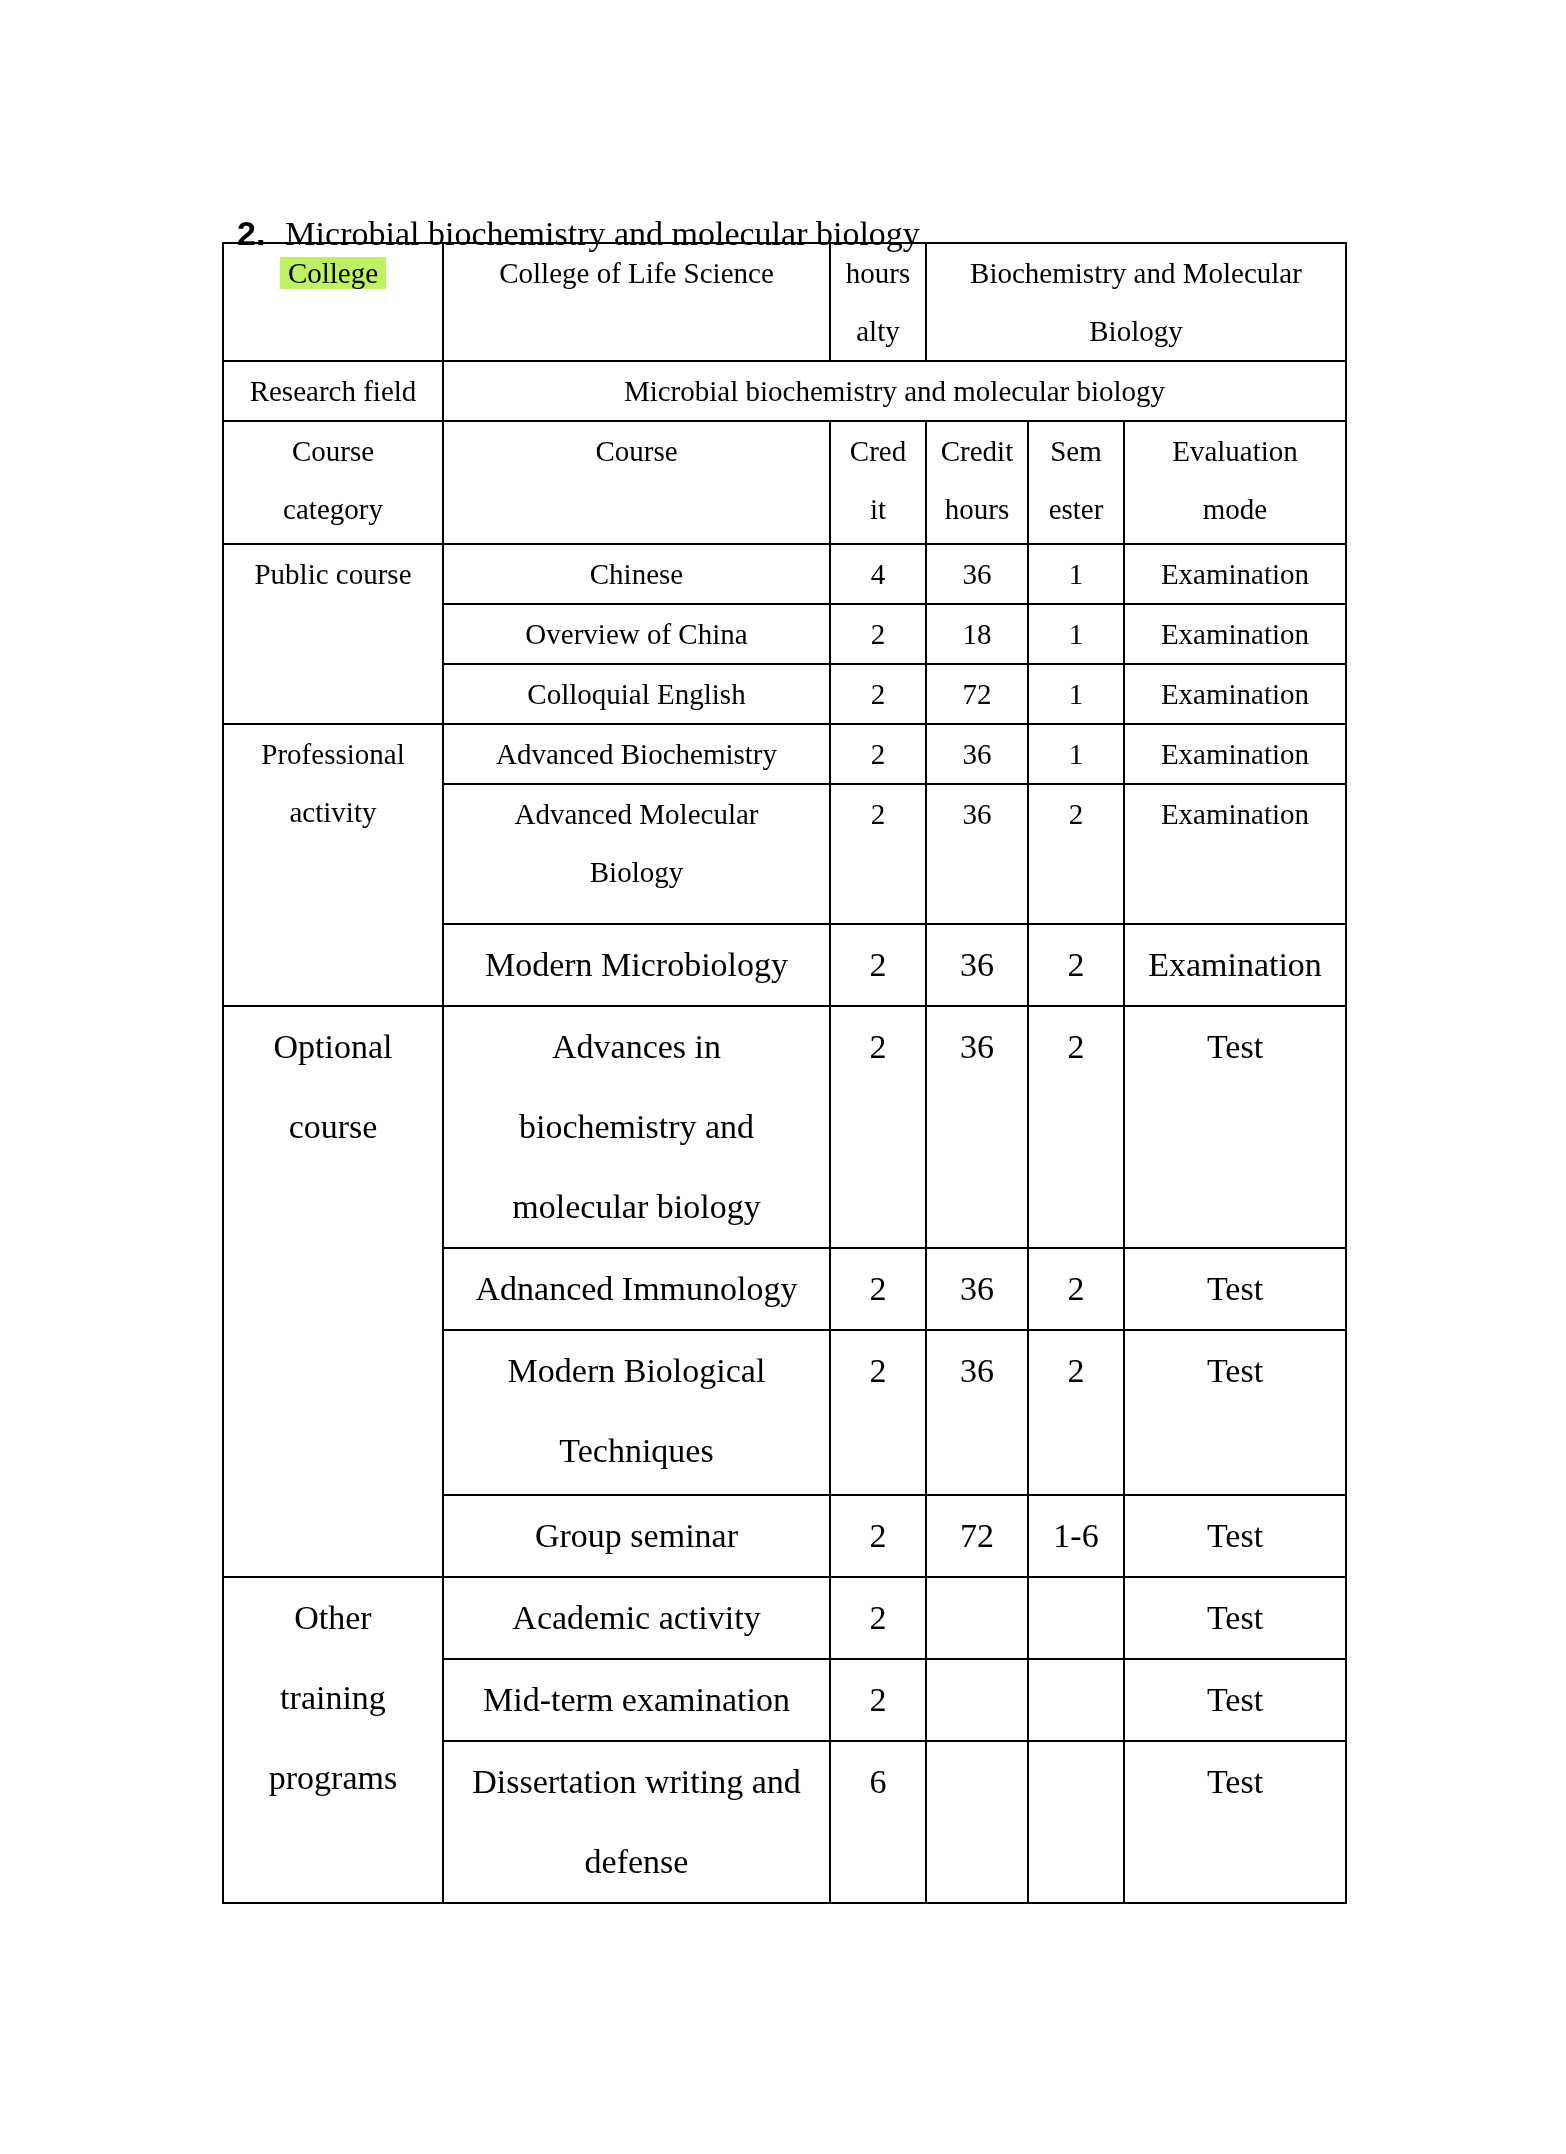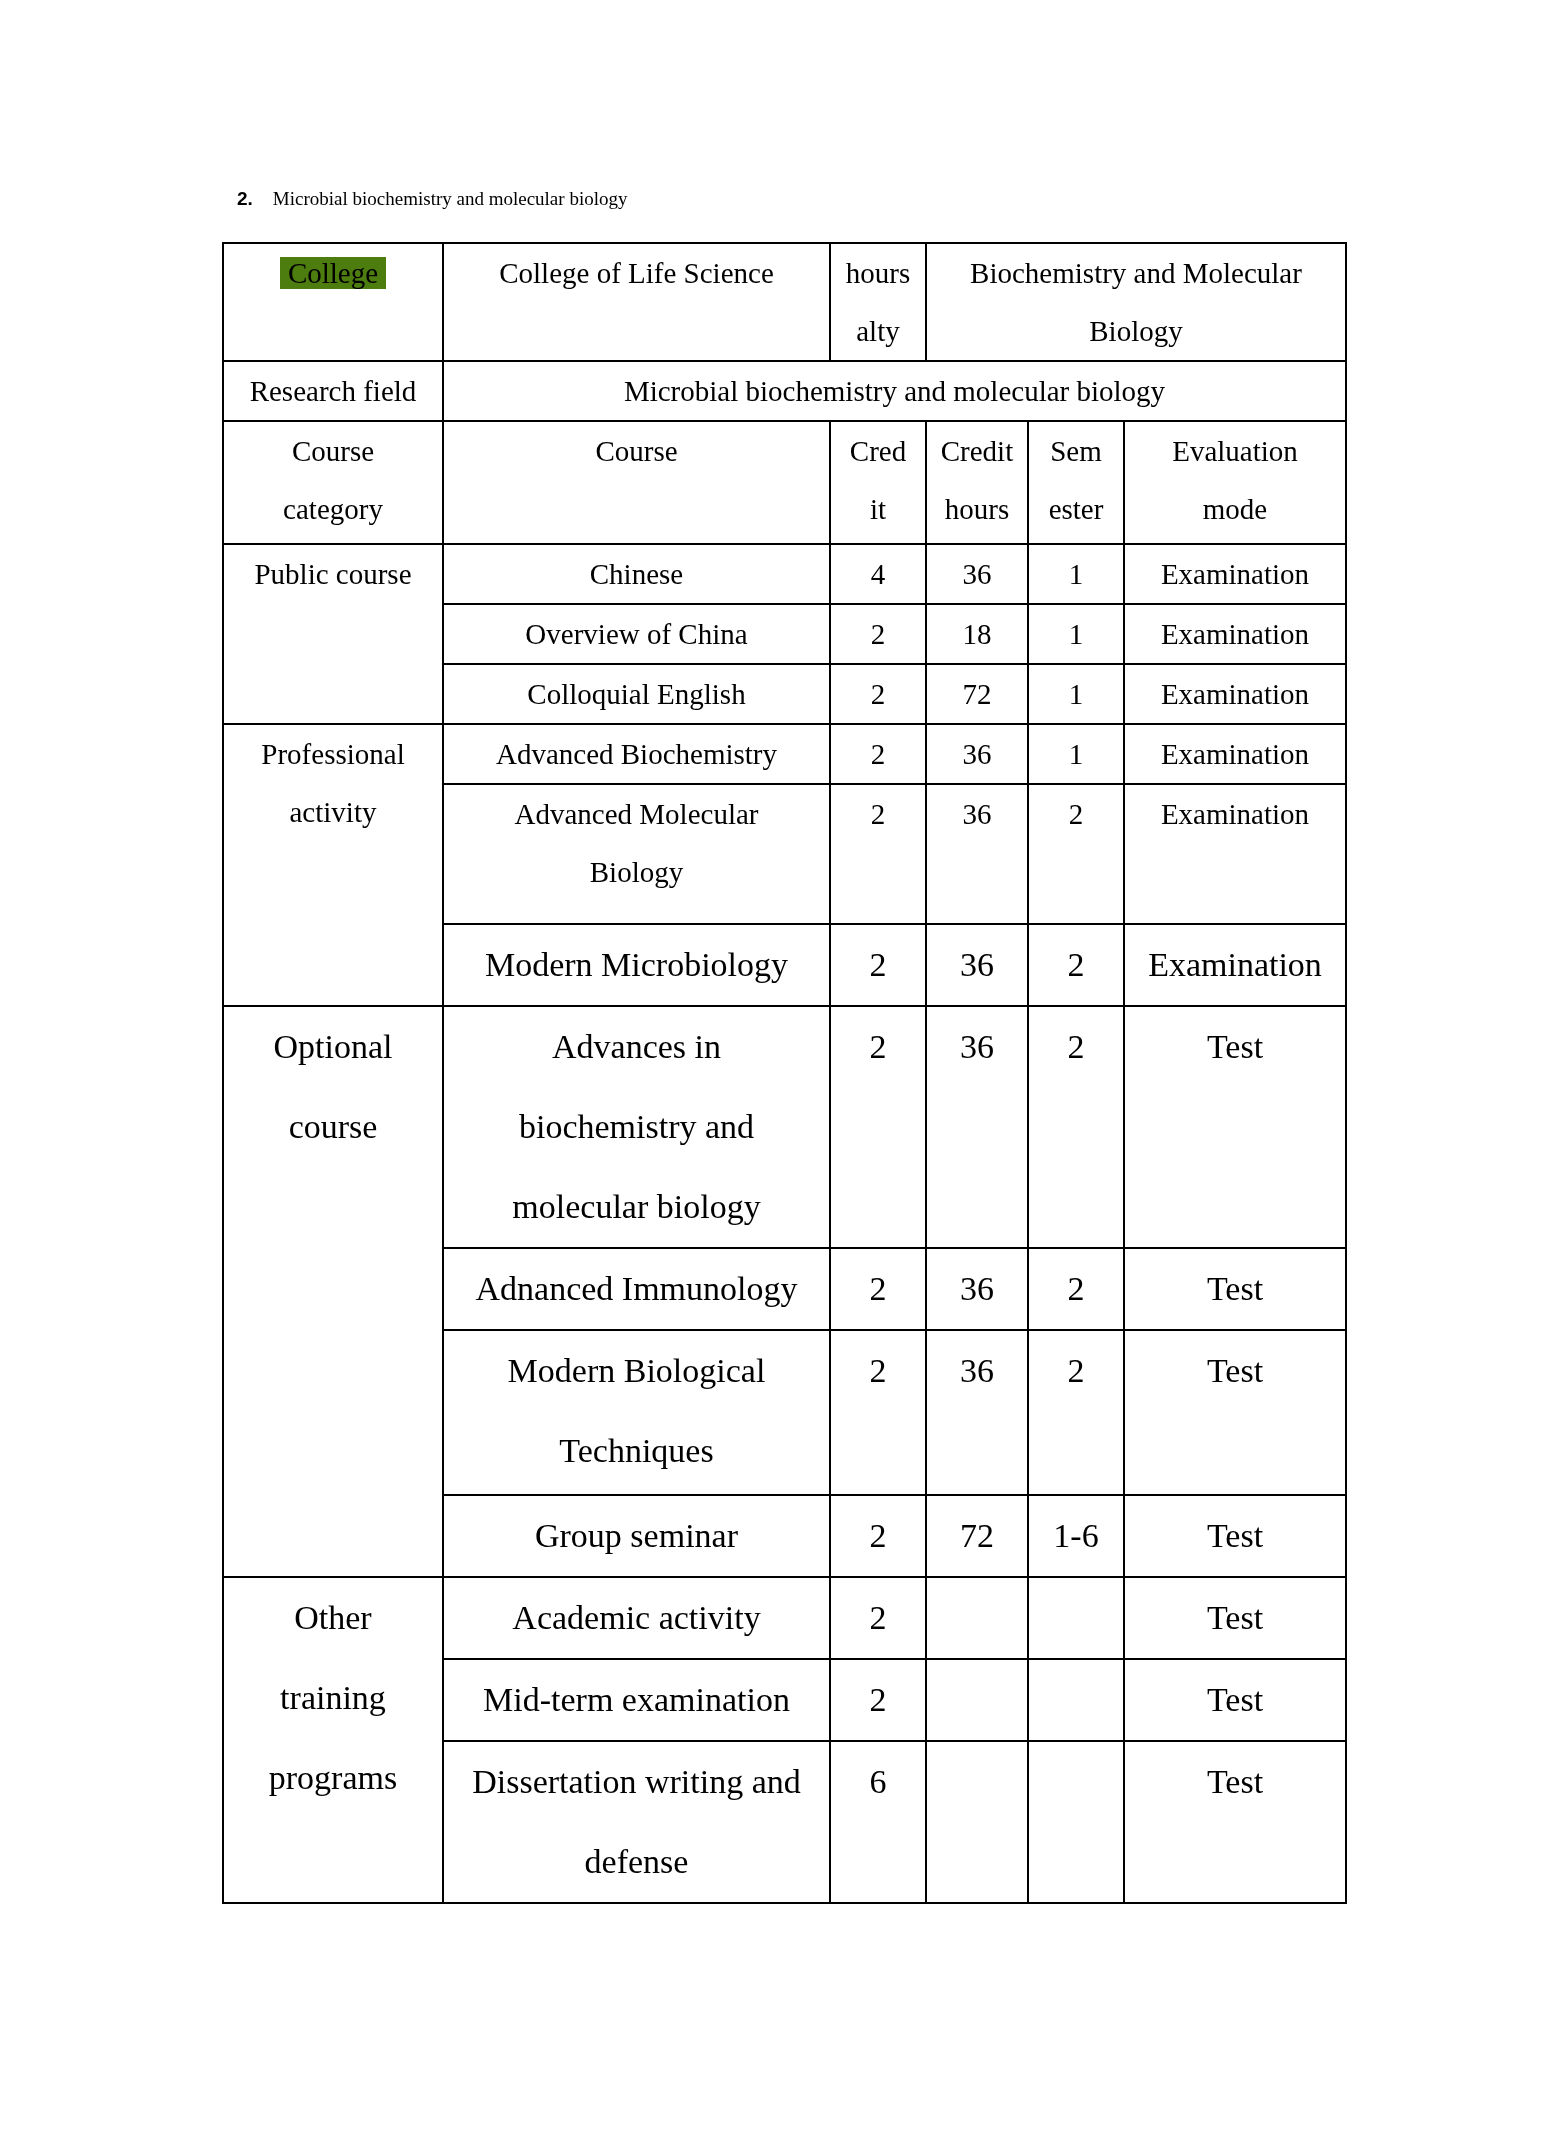--- a/index.html
+++ b/index.html
@@ -10,22 +10,22 @@
   body {
     width: 1566px;
     height: 2154px;
     position: relative;
     font-family: "Liberation Serif", "DejaVu Serif", serif;
     color: #000000;
   }
   .heading {
     position: absolute;
     left: 237px;
-    top: 180px;
-    font-size: 19px;
+    top: 214px;
+    font-size: 34px;
     line-height: 38px;
     white-space: nowrap;
   }
   .heading .hnum {
     font-family: "Liberation Sans", "DejaVu Sans", sans-serif;
     font-weight: bold;
     margin-right: 20px;
   }
   table.ctable {
     position: absolute;
@@ -38,21 +38,21 @@
   table.ctable td {
     border: 2px solid #000000;
     padding: 0;
     text-align: center;
     vertical-align: top;
     overflow: hidden;
   }
   td.sm { font-size: 29px; line-height: 58px; }
   td.lg { font-size: 34px; line-height: 80px; }
   .ln { display: block; }
-  .shade { background: #4d7c0f; padding: 0 8px; }
+  .shade { background: #bef264; padding: 0 8px; }
 </style>
 </head>
 <body>
 
 <div class="heading">
   <span class="hnum">2.</span><span class="htext">Microbial biochemistry and molecular biology</span>
 </div>
 
 <table class="ctable">
   <colgroup>

